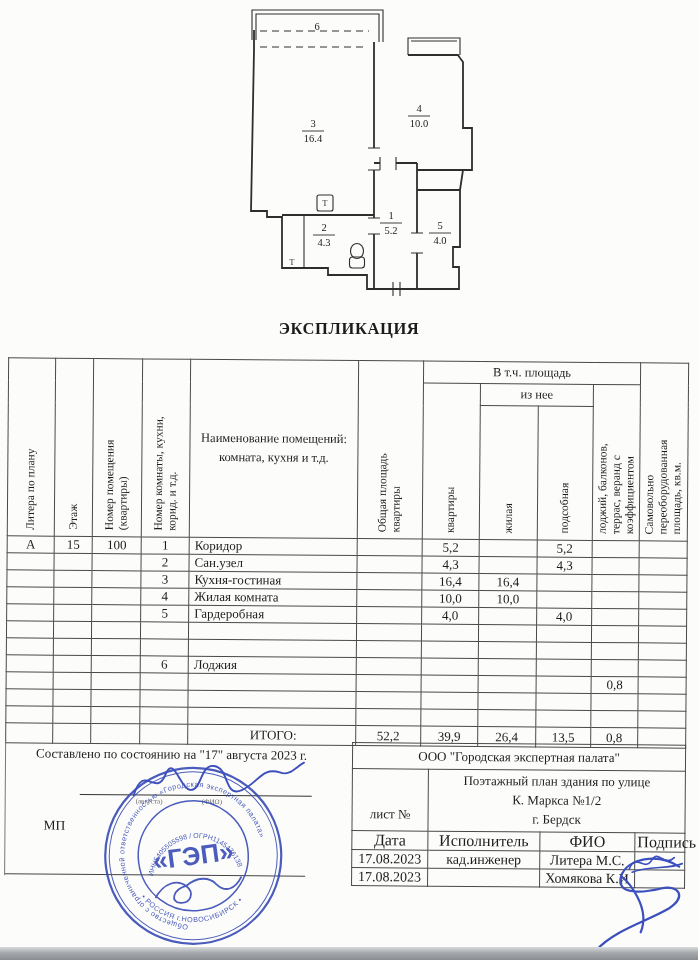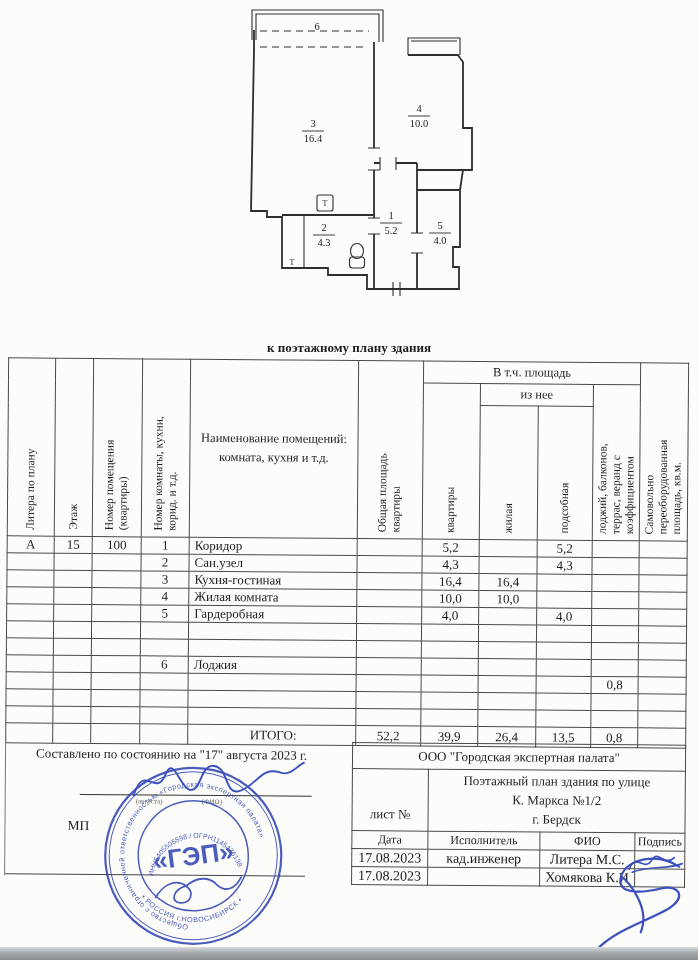--- a/index.html
+++ b/index.html
@@ -43,28 +43,28 @@
   .expl tr.total td.name-col { text-align:center; }
   .expl td.b { font-weight:normal; }
   
   .footer-left { position:absolute; left:8px; top:742px; width:347px; height:136px;
                  border-left:1px solid #777; }
   .compiled { position:absolute; left:30px; top:6px; font-size:13px; }
   .sig-line1 { position:absolute; left:74px; top:54px; width:232px; border-top:1.3px solid #333; }
   .sig-line2 { position:absolute; left:0px; top:134px; width:300px; border-top:1.3px solid #444; }
   .sig-cap { position:absolute; top:57px; font-size:7px; color:#666; }
   .cap1 { left:130px; } .cap2 { left:196px; }
-  .mp { position:absolute; left:38px; top:78px; font-size:13.5px;margin-left:24px; }
+  .mp { position:absolute; left:38px; top:78px; font-size:13.5px; }
   table.titleblock { position:absolute; left:355px; top:742px; width:333px;
                      border-collapse:collapse; table-layout:fixed; font-size:13px; }
   .titleblock td { border:1px solid #4a4a4a; text-align:center; padding:0 2px; }
   .titleblock td.org { height:26px; font-size:13px; }
   .titleblock td.sheetno { vertical-align:bottom; padding-bottom:8px; }
   .titleblock td.ref { height:62px; line-height:1.45; }
-  .titleblock td.hrow { height:18px; font-size:12px; }
+  .titleblock td.hrow { height:18px; font-size:16px; }
   .titleblock td.drow { height:18px; font-size:14px; }
   
   .stamp { position:absolute; left:102px; top:762px; opacity:0.88; }
   .stamp circle, .stamp path.fl { fill:none; }
   .stamp text { font-family:"Liberation Sans", sans-serif; }
   .sig { position:absolute; }
   .sig path { fill:none; stroke-linecap:round; }
   
   .scan-edge { position:absolute; left:0; right:0; bottom:0; height:13px;
                background:linear-gradient(180deg,#d9dbdc 0%, #a5a9ac 45%, #8a8e92 100%); }
@@ -115,21 +115,21 @@
       <text x="161" y="234">5.2</text>
       <text x="94" y="231">2</text>
       <line class="frac" x1="83" y1="235" x2="105" y2="235"></line>
       <text x="94" y="246">4.3</text>
       <text x="210" y="229">5</text>
       <line class="frac" x1="199" y1="233" x2="221" y2="233"></line>
       <text x="210" y="244">4.0</text>
     </g>
   </svg>
 
-  <div class="subtitle">к поэтажному плану здания</div>
+  <div class="title">ЭКСПЛИКАЦИЯ</div>
 
   <div class="tilted">
 
     <table class="expl">
       <colgroup>
         <col style="width:47px">
           <col style="width:38px">
           <col style="width:49px">
           <col style="width:48px">
         <col style="width:168px">

